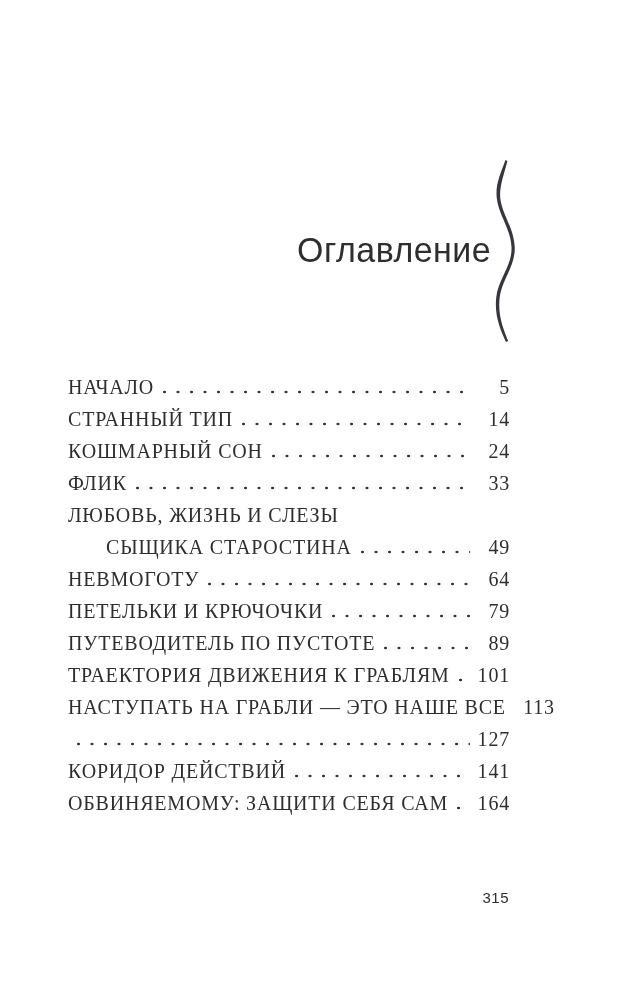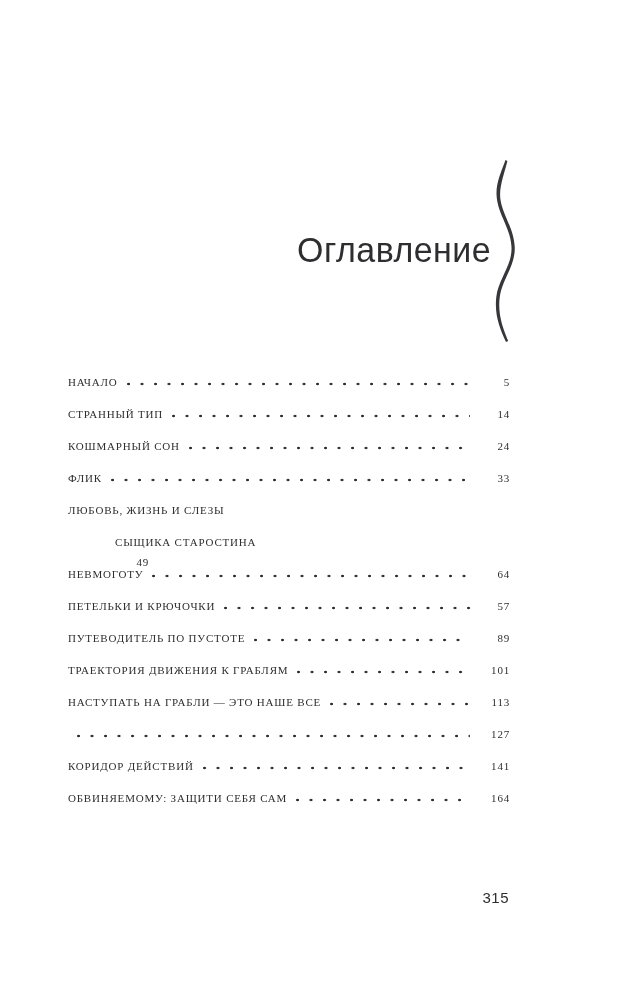--- a/index.html
+++ b/index.html
@@ -30,41 +30,41 @@
   }
   .toc{
     position:absolute;
     left:68px;top:376px;
     width:442px;
   }
   .row{
     display:flex;
     align-items:baseline;
     height:32px;
-    font-size:11px;
+    font-size:20px;
     letter-spacing:0.8px;
     color:#2e2e2e;
   }
   .row .t{white-space:nowrap;}
   .row .leader{
     flex:1;
     height:4px;
     margin:0 6px 0 9px;
     background-image:radial-gradient(circle at 1.6px 2px, #2e2e2e 1.15px, rgba(0,0,0,0) 1.6px);
     background-size:13.5px 4px;
     background-repeat:repeat-x;
     min-width:0;
   }
   .row .pg{
     min-width:34px;
     text-align:right;
     white-space:nowrap;
   }
   .row.no-leader .leader{background:none;}
-  .row.indent{padding-left:38px;flex-direction:column;}
+  .row.indent{padding-left:38px;}
   .folio{
     position:absolute;
     right:110px;top:889px;
     font-family:"Liberation Sans", sans-serif;
     font-weight:300;
     font-size:15px;
     letter-spacing:0.5px;
     color:#2e2e31;
   }
 </style>
@@ -122,21 +122,21 @@
       <span class="pg">49</span>
     </div>
     <div class="row">
       <span class="t">НЕВМОГОТУ</span>
       <span class="leader"></span>
       <span class="pg">64</span>
     </div>
     <div class="row">
       <span class="t">ПЕТЕЛЬКИ И КРЮЧОЧКИ</span>
       <span class="leader"></span>
-      <span class="pg">57</span>
+      <span class="pg">79</span>
     </div>
     <div class="row">
       <span class="t">ПУТЕВОДИТЕЛЬ ПО ПУСТОТЕ</span>
       <span class="leader"></span>
       <span class="pg">89</span>
     </div>
     <div class="row">
       <span class="t">ТРАЕКТОРИЯ ДВИЖЕНИЯ К ГРАБЛЯМ</span>
       <span class="leader"></span>
       <span class="pg">101</span>

